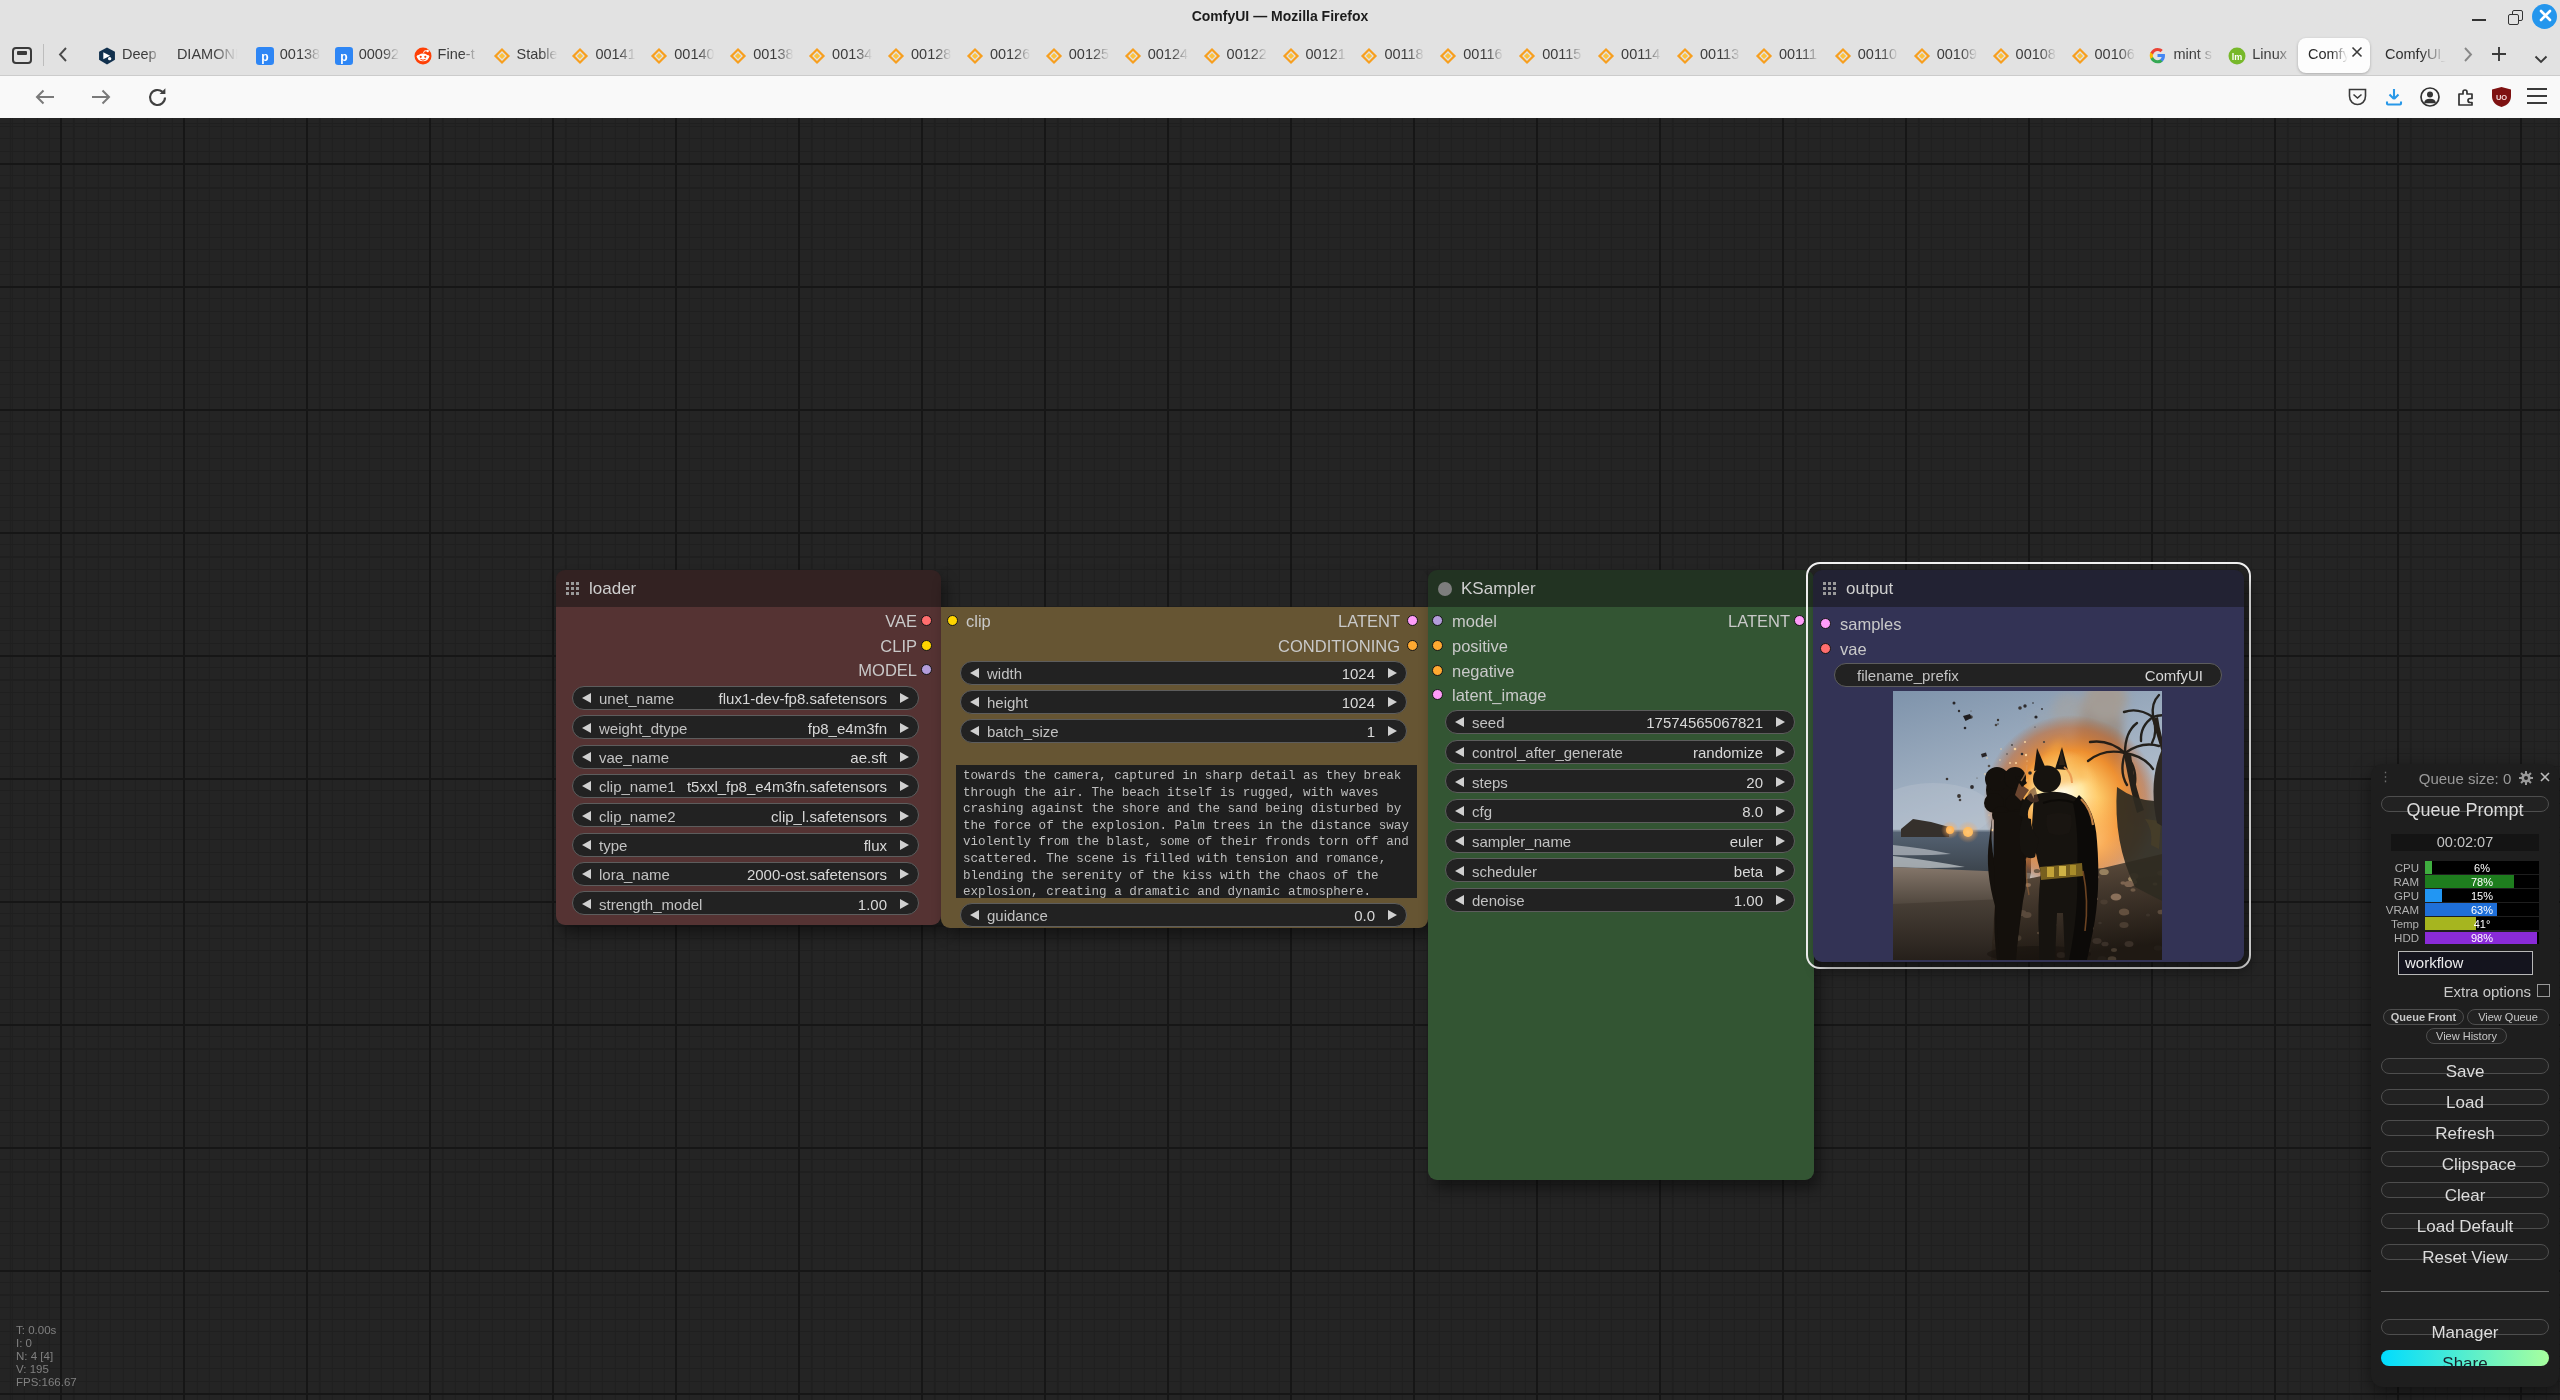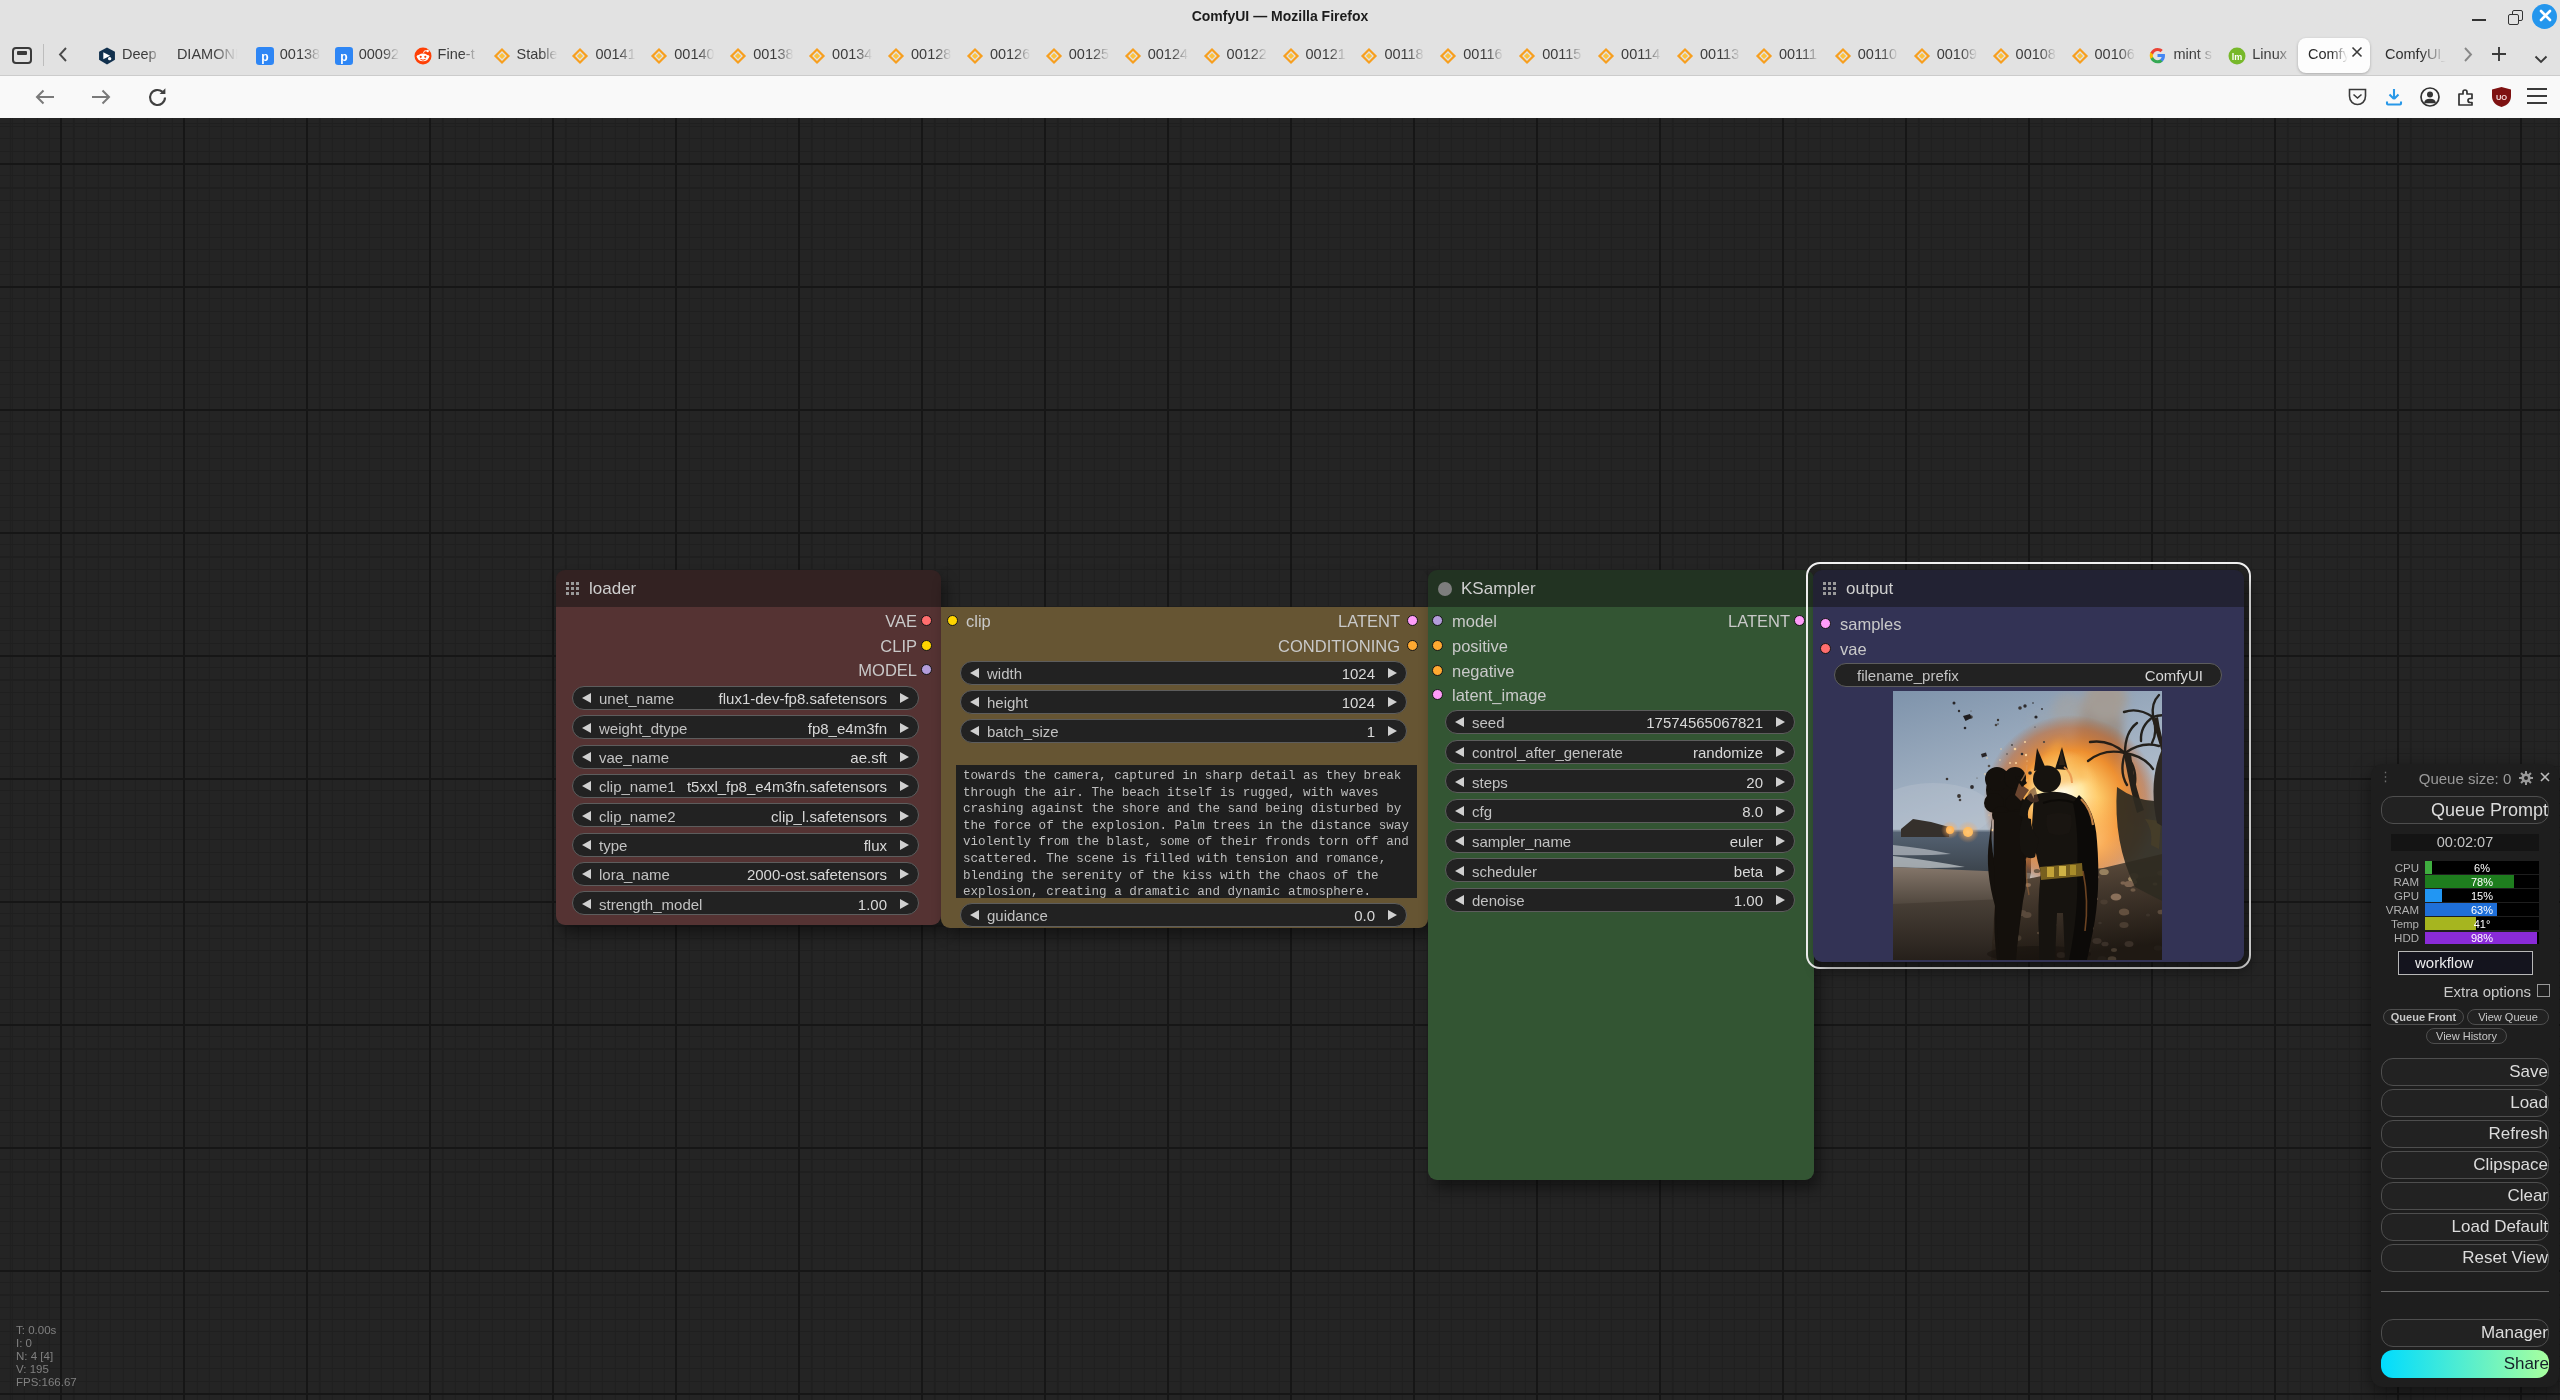--- a/index.html
+++ b/index.html
@@ -28,22 +28,22 @@
 .slotlbl{position:absolute;font-size:16.5px;color:#c9c9c9;white-space:nowrap;}
 .widget{position:absolute;height:24px;background:#222222;border:1.2px solid #5d5d5d;border-radius:12px;}
 .wname{position:absolute;left:26px;top:3.4px;font-size:15px;color:#c2c2c2;white-space:nowrap;}
 .wval{position:absolute;right:31px;top:3.4px;font-size:15px;color:#d8d8d8;white-space:nowrap;}
 .arl{position:absolute;left:9px;top:6.4px;width:0;height:0;border-top:5.5px solid transparent;border-bottom:5.5px solid transparent;border-right:9px solid #d0d0d0;}
 .arr{position:absolute;right:9px;top:6.4px;width:0;height:0;border-top:5.5px solid transparent;border-bottom:5.5px solid transparent;border-left:9px solid #d0d0d0;}
 .gicon{position:absolute;left:10px;top:12px;width:13px;height:13px;}
 .gicon div{position:absolute;width:3px;height:3px;background:#9a9a9a;}
 #panel{position:absolute;left:2371px;top:646px;width:188px;height:623px;background:#1e1e1e;border-radius:12px;
  box-shadow:0 6px 18px rgba(0,0,0,0.5);}
-.pbtn{position:absolute;left:10px;width:168px;height:28px;background:#222222;border:1px solid #4e4e4e;border-radius:12px;
- color:#dcdcdc;font-size:17px;text-align:right;line-height:26px;}
+.pbtn{position:absolute;left:10px;width:168px;height:16px;background:#222222;border:1px solid #4e4e4e;border-radius:12px;
+ color:#dcdcdc;font-size:17px;text-align:center;line-height:26px;}
 .sbtn{position:absolute;height:16px;background:#222222;border:1px solid #4e4e4e;border-radius:8px;
  color:#c8c8c8;font-size:11px;text-align:center;line-height:14px;}
 .statlbl{position:absolute;width:48px;text-align:right;font-size:11.5px;color:#b0b0b0;}
 .statbar{position:absolute;left:54px;width:114px;height:12.5px;background:#000;}
 .statbar div{position:absolute;left:0;top:0;height:100%;}
 .statbar span{position:absolute;left:0;top:0.5px;width:100%;text-align:center;font-size:11px;color:#fff;}
 #cstats{position:absolute;left:16px;top:1206px;font-size:11.5px;color:#808080;line-height:13px;}
 </style></head><body>
 
 <div id="chrome">
@@ -811,21 +811,21 @@
 <div class="statlbl" style="left:0px;top:153.9px;">Temp</div>
 <div class="statbar" style="top:153.4px;">
         <div style="width:45%;background:#a6b51f;"></div>
         <span>41°</span>
       </div>
 <div class="statlbl" style="left:0px;top:168.0px;">HDD</div>
 <div class="statbar" style="top:167.5px;">
         <div style="width:98%;background:#8a2bd8;"></div>
         <span>98%</span>
       </div>
-<div style="position:absolute;left:27px;top:187px;width:135px;height:24px;background:#14141e;border:1px solid #b8b8b8;color:#ececec;font-size:15px;line-height:22px;padding-left:16px;">workflow</div>
+<div style="position:absolute;left:27px;top:187px;width:135px;height:24px;background:#14141e;border:1px solid #b8b8b8;color:#ececec;font-size:15px;line-height:22px;padding-left:6px;">workflow</div>
 <div style="position:absolute;left:0;top:219px;width:160px;text-align:right;font-size:15px;color:#c8c8c8;">Extra options</div>
 <div style="position:absolute;left:166px;top:220px;width:13px;height:13px;border:1.6px solid #999;background:#1e1e1e;"></div>
 <div class="sbtn" style="left:12px;top:245px;width:81px;font-weight:bold;">Queue Front</div>
 <div class="sbtn" style="left:96px;top:245px;width:82px;">View Queue</div>
 <div class="sbtn" style="left:55px;top:264px;width:81px;">View History</div>
 <div class="pbtn" style="top:294px;">Save</div>
 <div class="pbtn" style="top:325px;">Load</div>
 <div class="pbtn" style="top:356px;">Refresh</div>
 <div class="pbtn" style="top:387px;padding-left:28px;">Clipspace</div>
 <div class="pbtn" style="top:418px;">Clear</div>

